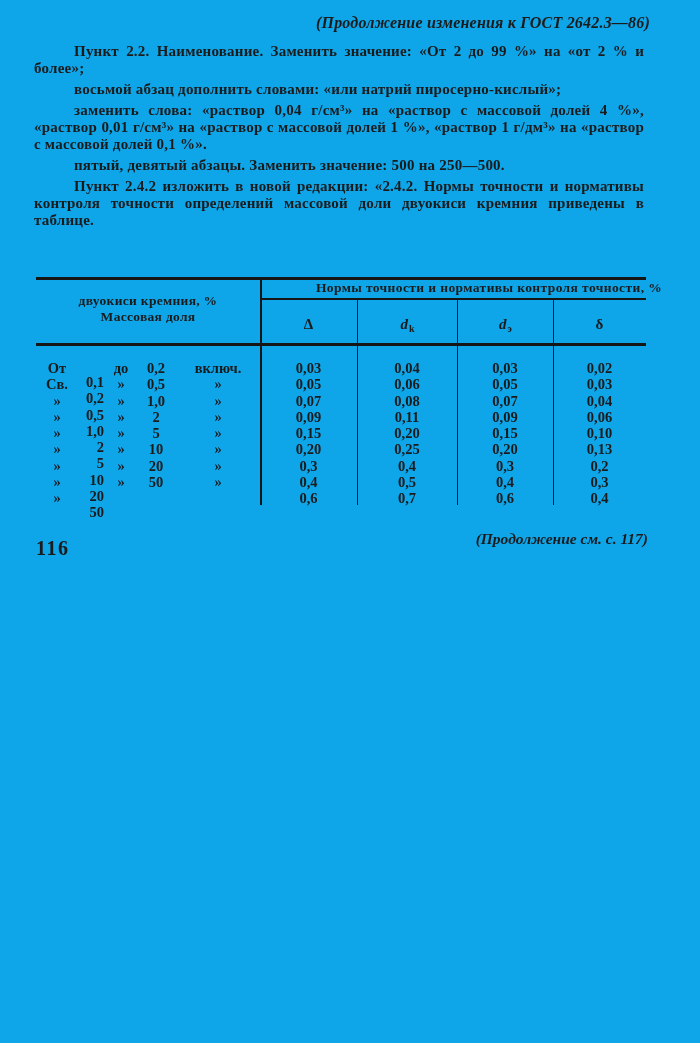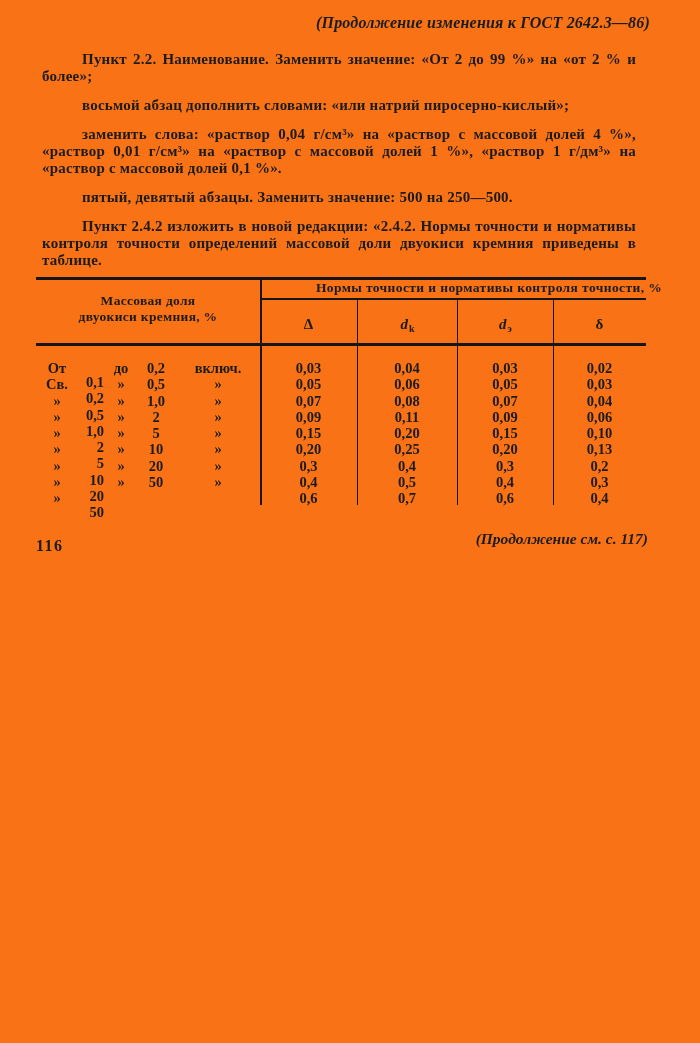--- a/index.html
+++ b/index.html
@@ -4,34 +4,34 @@
 <style>
   html, body { margin: 0; padding: 0; }
   body {
     width: 700px; height: 1043px;
     background: #ffffff;
     font-family: "Liberation Serif", serif;
     color: #1b1b1b;
     position: relative;
     overflow: hidden;
   }
-  .sheet { position: absolute; inset: 0; background: #f97316; }
+  .sheet { position: absolute; inset: 0; background: #0ea5e9; }
 
   .cont-header {
     position: absolute; top: 14px; right: 50px;
     font-style: italic; font-weight: 700; font-size: 16px;
     letter-spacing: 0.2px; white-space: nowrap;
   }
 
   .paras {
     position: absolute; top: 39px; left: 30px; width: 618px;
     font-size: 15px; line-height: 17px; font-weight: 700;
     text-align: justify; letter-spacing: 0.015em;
   }
-  .paras p { margin: 12px; text-indent: 40px; }
+  .paras p { margin: 4px; text-indent: 40px; }
 
   
   .gost-table { position: absolute; top: 277px; left: 36px; width: 610px; height: 228px; }
 
   .hline, .vline { position: absolute; background: #161616; }
   .rule-top    { top: 0;    left: 0;     width: 610px; height: 2.5px; }
   .rule-group  { top: 21px; left: 224px; width: 386px; height: 1.7px; }
   .rule-heavy  { top: 66px; left: 0;     width: 610px; height: 2.8px; }
 
   .v-col1 { left: 224px; top: 2px;  width: 1.6px; height: 226px; }
@@ -81,21 +81,21 @@
   .c1 .r4 { text-align: center; }
 
   .cont-footer {
     position: absolute; top: 502px; right: 52px;
     font-style: italic; font-weight: 700; font-size: 15.5px;
     white-space: nowrap;
     margin-top: 28px;
   }
   .page-number {
     position: absolute; top: 537px; left: 36px;
-    font-weight: 700; font-size: 16px; letter-spacing: 1.5px;
+    font-weight: 700; font-size: 20px; letter-spacing: 1.5px;
   }
 </style>
 </head>
 <body>
 
 <div class="sheet">
 
   <div class="cont-header">(Продолжение изменения к ГОСТ 2642.3—86)</div>
 
   <div class="paras" id="paragraphs">
@@ -110,22 +110,22 @@
     <div class="hline rule-top"></div>
     <div class="hline rule-group"></div>
     <div class="hline rule-heavy"></div>
 
     <div class="vline v-col1"></div>
     <div class="vline v-s1"></div>
     <div class="vline v-s2"></div>
     <div class="vline v-s3"></div>
 
     <div class="col1-head">
+      <div>двуокиси кремния, %</div>
       <div>Массовая доля</div>
-      <div>двуокиси кремния, %</div>
     </div>
 
     <div class="group-head">Нормы точности и нормативы контроля точности, %</div>
 
     <div class="sub-head sh-0">
         <span>Δ</span>
         <sub></sub>
       </div>
     <div class="sub-head sh-1 ital">
         <span>d</span>

